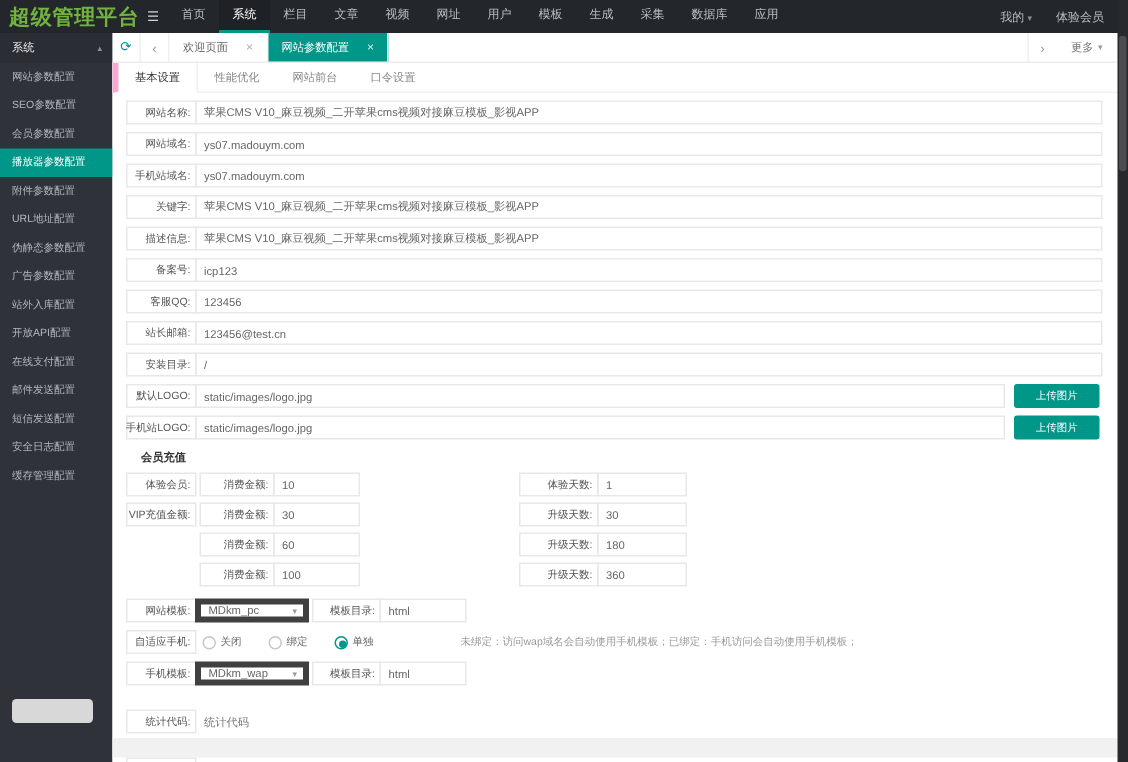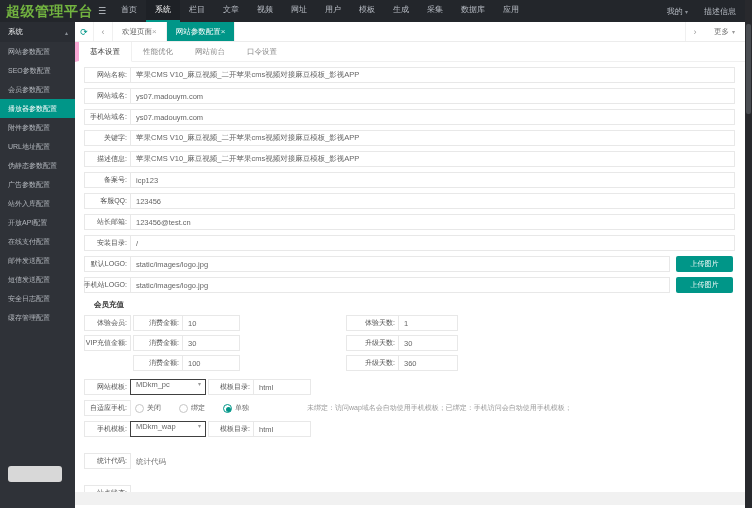--- a/index.html
+++ b/index.html
@@ -34,21 +34,21 @@
 
   
   .main { position:absolute; left:75px; top:22px; width:670px; height:486px;
     background:#fff; display:flex; flex-direction:column; }
 
   .tabbar { height:20px; border-bottom:1px solid #ececec; display:flex; align-items:stretch;
     font-size:7.5px; color:#666; flex:none; }
   .tab-tool { width:19px; display:flex; align-items:center; justify-content:center;
     border-right:1px solid #f0f0f0; cursor:pointer; color:#009688; font-size:9px; }
   .tab-tool.gray { color:#999; }
-  .tab { display:flex; align-items:center; gap:0; padding:0 9px;
+  .tab { display:flex; align-items:center; gap:12px; padding:0 9px;
     border-right:1px solid #f0f0f0; cursor:pointer; white-space:nowrap; }
   .tab .x { color:#aaa; font-size:8px; }
   .tab.active { background:#009688; color:#fff; }
   .tab.active .x { color:#d4efec; }
   .tabbar-right { margin-left:auto; display:flex; align-items:stretch; }
   .tab-next { width:19px; display:flex; align-items:center; justify-content:center;
     border-left:1px solid #f0f0f0; color:#999; cursor:pointer; font-size:9px; }
   .tab-more { display:flex; align-items:center; gap:3px; padding:0 10px; color:#777; cursor:pointer; }
   .tab-more .caret { font-size:6px; color:#999; }
 
@@ -77,22 +77,22 @@
   .mlabel { width:47px; flex:none; border:1px solid #e8e8e8; font-size:7px; color:#555;
     display:flex; align-items:center; justify-content:flex-end; padding-right:3px; white-space:nowrap; }
   .mlabel.empty { border:none; }
   .glabel { width:50px; flex:none; border:1px solid #e8e8e8; margin-left:2px; font-size:7px; color:#555;
     display:flex; align-items:center; justify-content:flex-end; padding-right:3px; white-space:nowrap; }
   .ginput { width:58px; flex:none; border:1px solid #e8e8e8; margin-left:-1px;
     display:flex; align-items:center; padding-left:5px; }
   .gspacer { width:104px; flex:none; }
   .glabel2 { width:53px; } .ginput2 { width:60px; }
 
-  .fselect { width:76px; flex:none; border:1px solid #404040; margin-left:-1px;
-    display:flex; align-items:flex-start; justify-content:space-between; padding:0 4px 0 5px; cursor:pointer; }
+  .fselect { width:76px; flex:none; border:4px solid #404040; margin-left:-1px;
+    display:flex; align-items:flex-end; justify-content:space-between; padding:0 4px 0 5px; cursor:pointer; }
   .fselect .caret { font-size:6px; color:#999; }
   .dlabel { width:46px; flex:none; border:1px solid #e8e8e8; margin-left:2px; font-size:7px; color:#555;
     display:flex; align-items:center; justify-content:flex-end; padding-right:3px; white-space:nowrap; }
   .dinput { width:58px; flex:none; border:1px solid #e8e8e8; margin-left:-1px;
     display:flex; align-items:center; padding-left:5px; }
 
   .radio-group { display:flex; align-items:center; margin-left:4px; }
   .radio-item { display:flex; align-items:center; margin-right:18px; cursor:pointer; }
   .radio { width:9px; height:9px; border-radius:50%; border:1px solid #c6c6c6; position:relative; flex:none; }
   .radio.checked { border-color:#009688; }
@@ -129,21 +129,21 @@
     <div class="topmenu-item">生成</div>
     <div class="topmenu-item">采集</div>
     <div class="topmenu-item">数据库</div>
     <div class="topmenu-item">应用</div>
   </div>
   <div class="topbar-right">
     <div class="topbar-user">
       <span>我的</span>
       <span class="caret">▾</span>
     </div>
-    <div class="topbar-link">描述信息</div>
+    <div class="topbar-link">体验会员</div>
   </div>
 </div>
 
 <div class="sidebar">
   <div class="sidebar-header">
     <span>系统</span>
     <span class="caret">▴</span>
   </div>
   <div class="sidebar-item">网站参数配置</div>
   <div class="sidebar-item">SEO参数配置</div>
@@ -256,20 +256,28 @@
       <div class="mlabel">VIP充值金额:</div>
       <div class="glabel">消费金额:</div>
       <div class="ginput">30</div>
       <div class="gspacer"></div>
       <div class="glabel glabel2">升级天数:</div>
       <div class="ginput ginput2">30</div>
     </div>
     <div class="mrow">
       <div class="mlabel empty"></div>
       <div class="glabel">消费金额:</div>
+      <div class="ginput">60</div>
+      <div class="gspacer"></div>
+      <div class="glabel glabel2">升级天数:</div>
+      <div class="ginput ginput2">180</div>
+    </div>
+    <div class="mrow">
+      <div class="mlabel empty"></div>
+      <div class="glabel">消费金额:</div>
       <div class="ginput">100</div>
       <div class="gspacer"></div>
       <div class="glabel glabel2">升级天数:</div>
       <div class="ginput ginput2">360</div>
     </div>
 
     <div class="frow" style="margin-top:8px;">
       <div class="flabel">网站模板:</div>
       <div class="fselect">
         <span>MDkm_pc</span>

